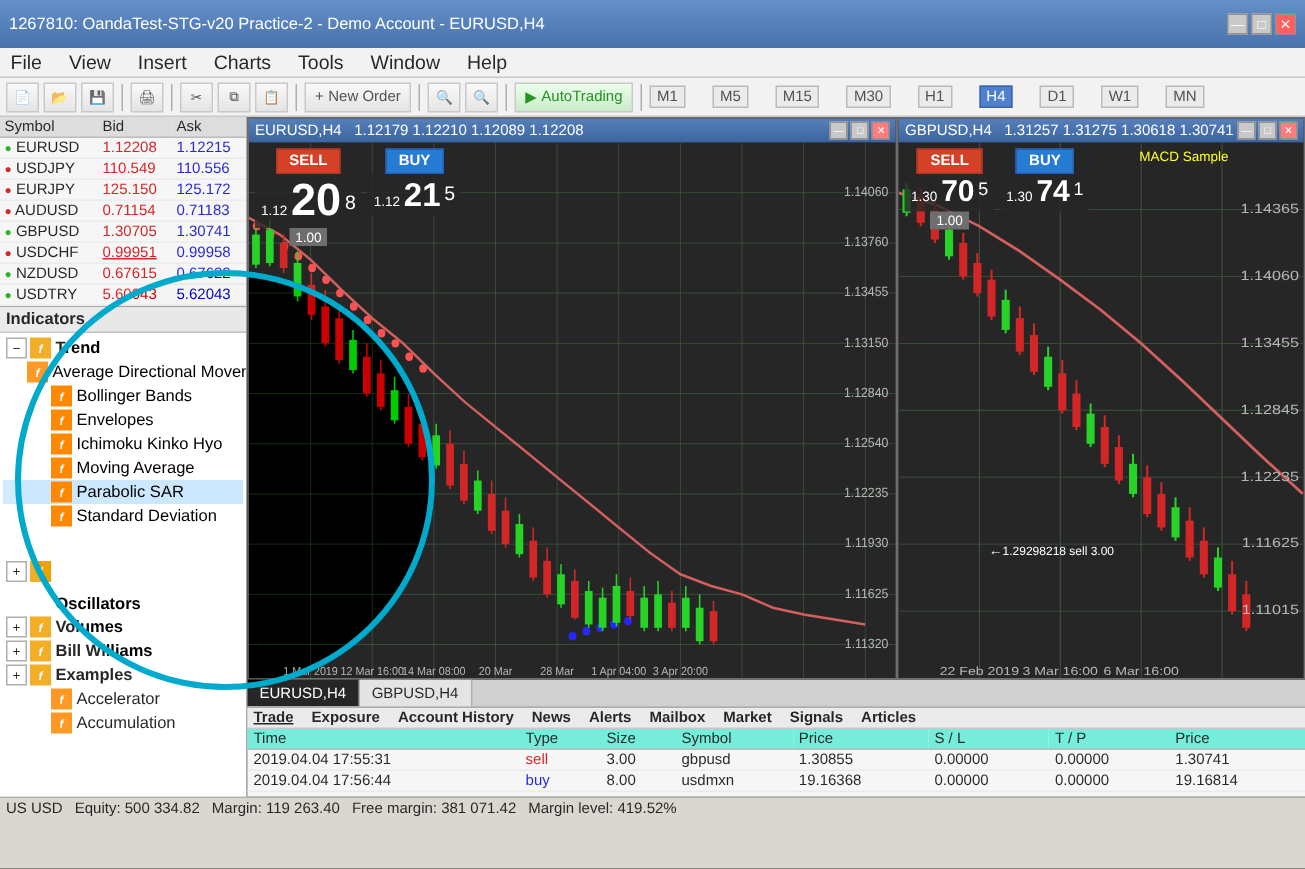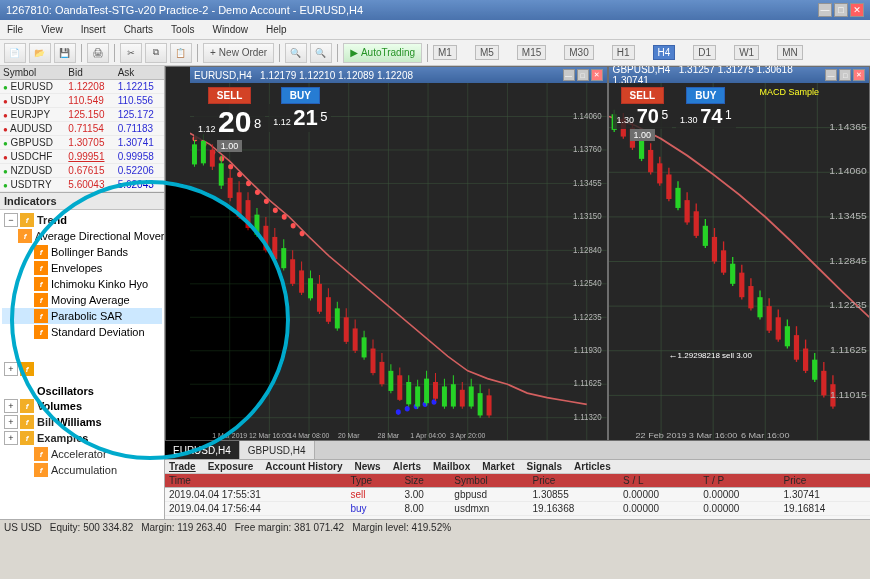--- a/index.html
+++ b/index.html
@@ -15,21 +15,21 @@
 
     
     .title-bar {
       background: linear-gradient(to bottom, #4a7cbf, #2a5a9f);
       color: white;
       padding: 3px 6px;
       font-size: 11px;
       display: flex;
       align-items: center;
       justify-content: space-between;
-      height: 20px;
+      height: 32px;
     }
     .title-bar-buttons {
       display: flex;
       gap: 2px;
     }
     .title-bar-btn {
       width: 14px;
       height: 14px;
       background: #c0c0c0;
       border: 1px solid #808080;
@@ -44,21 +44,21 @@
     .menu-bar {
       background: #f0f0f0;
       display: flex;
       align-items: center;
       padding: 2px 4px;
       height: 20px;
       border-bottom: 1px solid #c0c0c0;
       gap: 12px;
     }
     .menu-item {
-      font-size: 10px;
+      font-size: 13px;
       color: #000;
       cursor: pointer;
       padding: 1px 3px;
     }
 
     
     .toolbar {
       background: #f0f0f0;
       border-bottom: 1px solid #c0c0c0;
       padding: 2px 4px;
@@ -335,21 +335,21 @@
       font-weight: bold;
       display: flex;
       gap: 12px;
     }
     .terminal-table {
       width: 100%;
       border-collapse: collapse;
       font-size: 10px;
     }
     .terminal-table th {
-      background: #b91c1c;
+      background: #5eead4;
       padding: 1px 4px;
       border-bottom: 1px solid #b0b0b0;
       text-align: left;
       font-weight: normal;
     }
     .terminal-table td {
       padding: 1px 4px;
       border-bottom: 1px solid #e8e8e8;
     }
 
@@ -496,21 +496,21 @@
       <td style="color:#0000cc;">1.30741</td>
     </tr>
             <tr>
       <td><span style="color:#cc0000;font-size:8px;">●</span> USDCHF</td>
       <td style="color:#cc0000;text-decoration:underline;">0.99951</td>
       <td style="color:#0000cc;">0.99958</td>
     </tr>
             <tr>
       <td><span style="color:#00aa00;font-size:8px;">●</span> NZDUSD</td>
       <td style="color:#cc0000;">0.67615</td>
-      <td style="color:#0000cc;">0.52206</td>
+      <td style="color:#0000cc;">0.67622</td>
     </tr>
             <tr>
       <td><span style="color:#00aa00;font-size:8px;">●</span> USDTRY</td>
       <td style="color:#cc0000;">5.60043</td>
       <td style="color:#0000cc;">5.62043</td>
     </tr>
           </tbody>
       </table>
     </div>
 
@@ -589,21 +589,21 @@
             <span class="tree-icon" style="background: rgb(255, 136, 0);">f</span>
             <span>Accumulation</span>
           </div>
         </div>
     </div>
   </div>
 
   <div class="charts-area">
     <div class="charts-row">
 
-      <div class="chart-window" style="flex:1.6;padding-left:24px;">
+      <div class="chart-window" style="flex:1.6;">
         <div class="chart-titlebar">
           <span>EURUSD,H4 &nbsp; 1.12179 1.12210 1.12089 1.12208</span>
           <div class="chart-controls">
             <div class="chart-ctrl-btn">—</div>
             <div class="chart-ctrl-btn">□</div>
             <div class="chart-ctrl-btn" style="background:#ff6666;">✕</div>
           </div>
         </div>
         <div class="chart-body">
           

